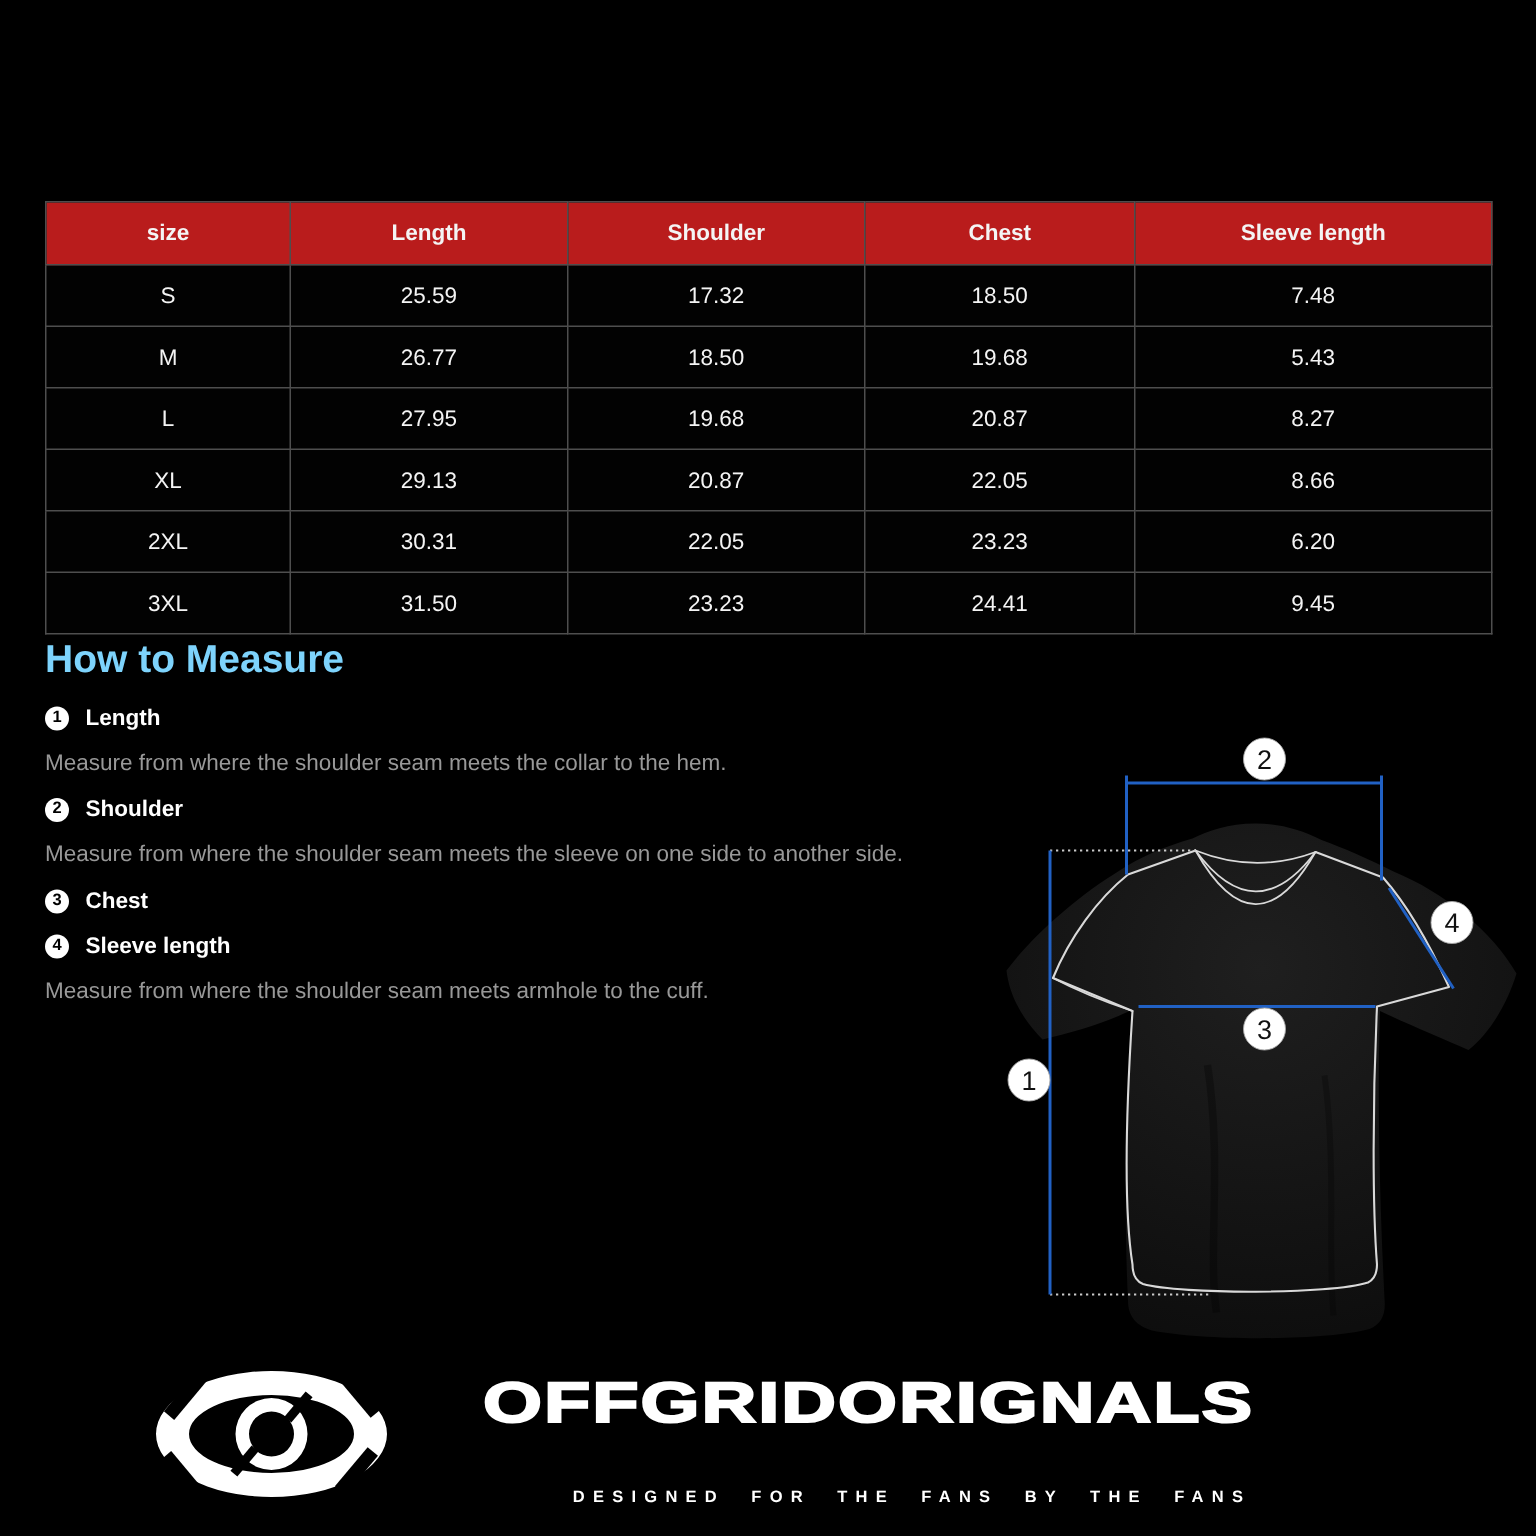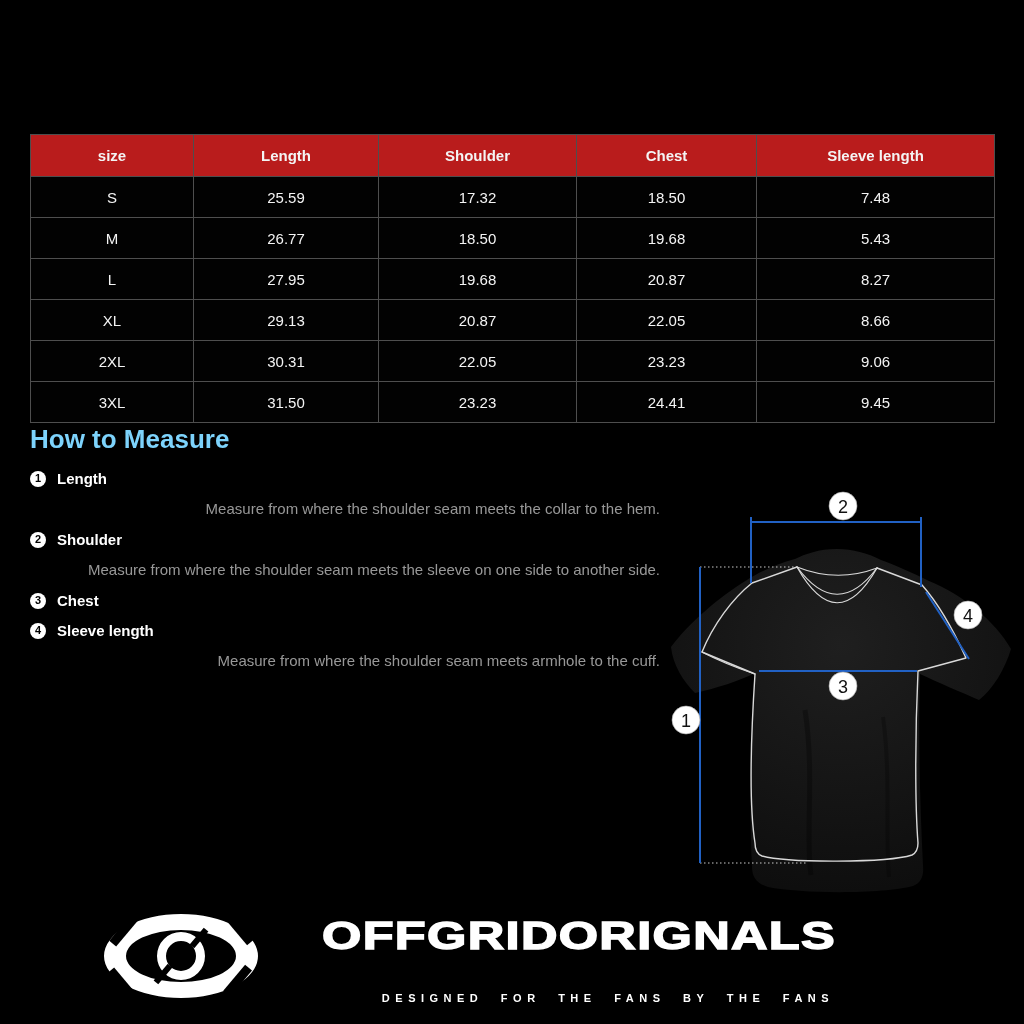--- a/index.html
+++ b/index.html
@@ -18,21 +18,21 @@
   .howto-title{position:absolute;left:30px;top:424px;margin:0;
                font-size:26px;font-weight:bold;color:#7dd3fc;letter-spacing:0;}
   .measure-list{position:absolute;left:30px;top:470px;width:630px;}
   .measure-item .label-row{display:flex;align-items:center;gap:11px;
                height:17px;margin-bottom:13px;}
   .badge{width:16px;height:16px;min-width:16px;border-radius:50%;background:#fff;
          color:#000;font-size:11px;font-weight:bold;display:flex;
          align-items:center;justify-content:center;line-height:1;}
   .measure-item .label{font-size:15px;font-weight:bold;color:#fff;}
   .measure-item .desc{font-size:15px;color:#989898;margin:0 0 14px 0;
-         line-height:17px;font-weight:normal;text-align:right;}
+         line-height:17px;font-weight:normal;}
 
   
   .shirt-svg{position:absolute;left:655px;top:475px;}
 
   
   .logo-svg{position:absolute;left:100px;top:911px;}
   .brand{position:absolute;left:322px;top:917px;margin:0;font-size:38px;
          font-weight:bold;line-height:1;white-space:nowrap;color:#fff;
          letter-spacing:1px;transform:scaleX(1.33);transform-origin:left top;
          -webkit-text-stroke:1.4px #fff;}
@@ -87,21 +87,21 @@
       <td>29.13</td>
       <td>20.87</td>
       <td>22.05</td>
       <td>8.66</td>
     </tr>
     <tr>
       <td>2XL</td>
       <td>30.31</td>
       <td>22.05</td>
       <td>23.23</td>
-      <td>9.06</td>
+      <td>6.20</td>
     </tr>
     <tr>
       <td>3XL</td>
       <td>31.50</td>
       <td>23.23</td>
       <td>24.41</td>
       <td>9.45</td>
     </tr>
   </tbody>
 </table>

